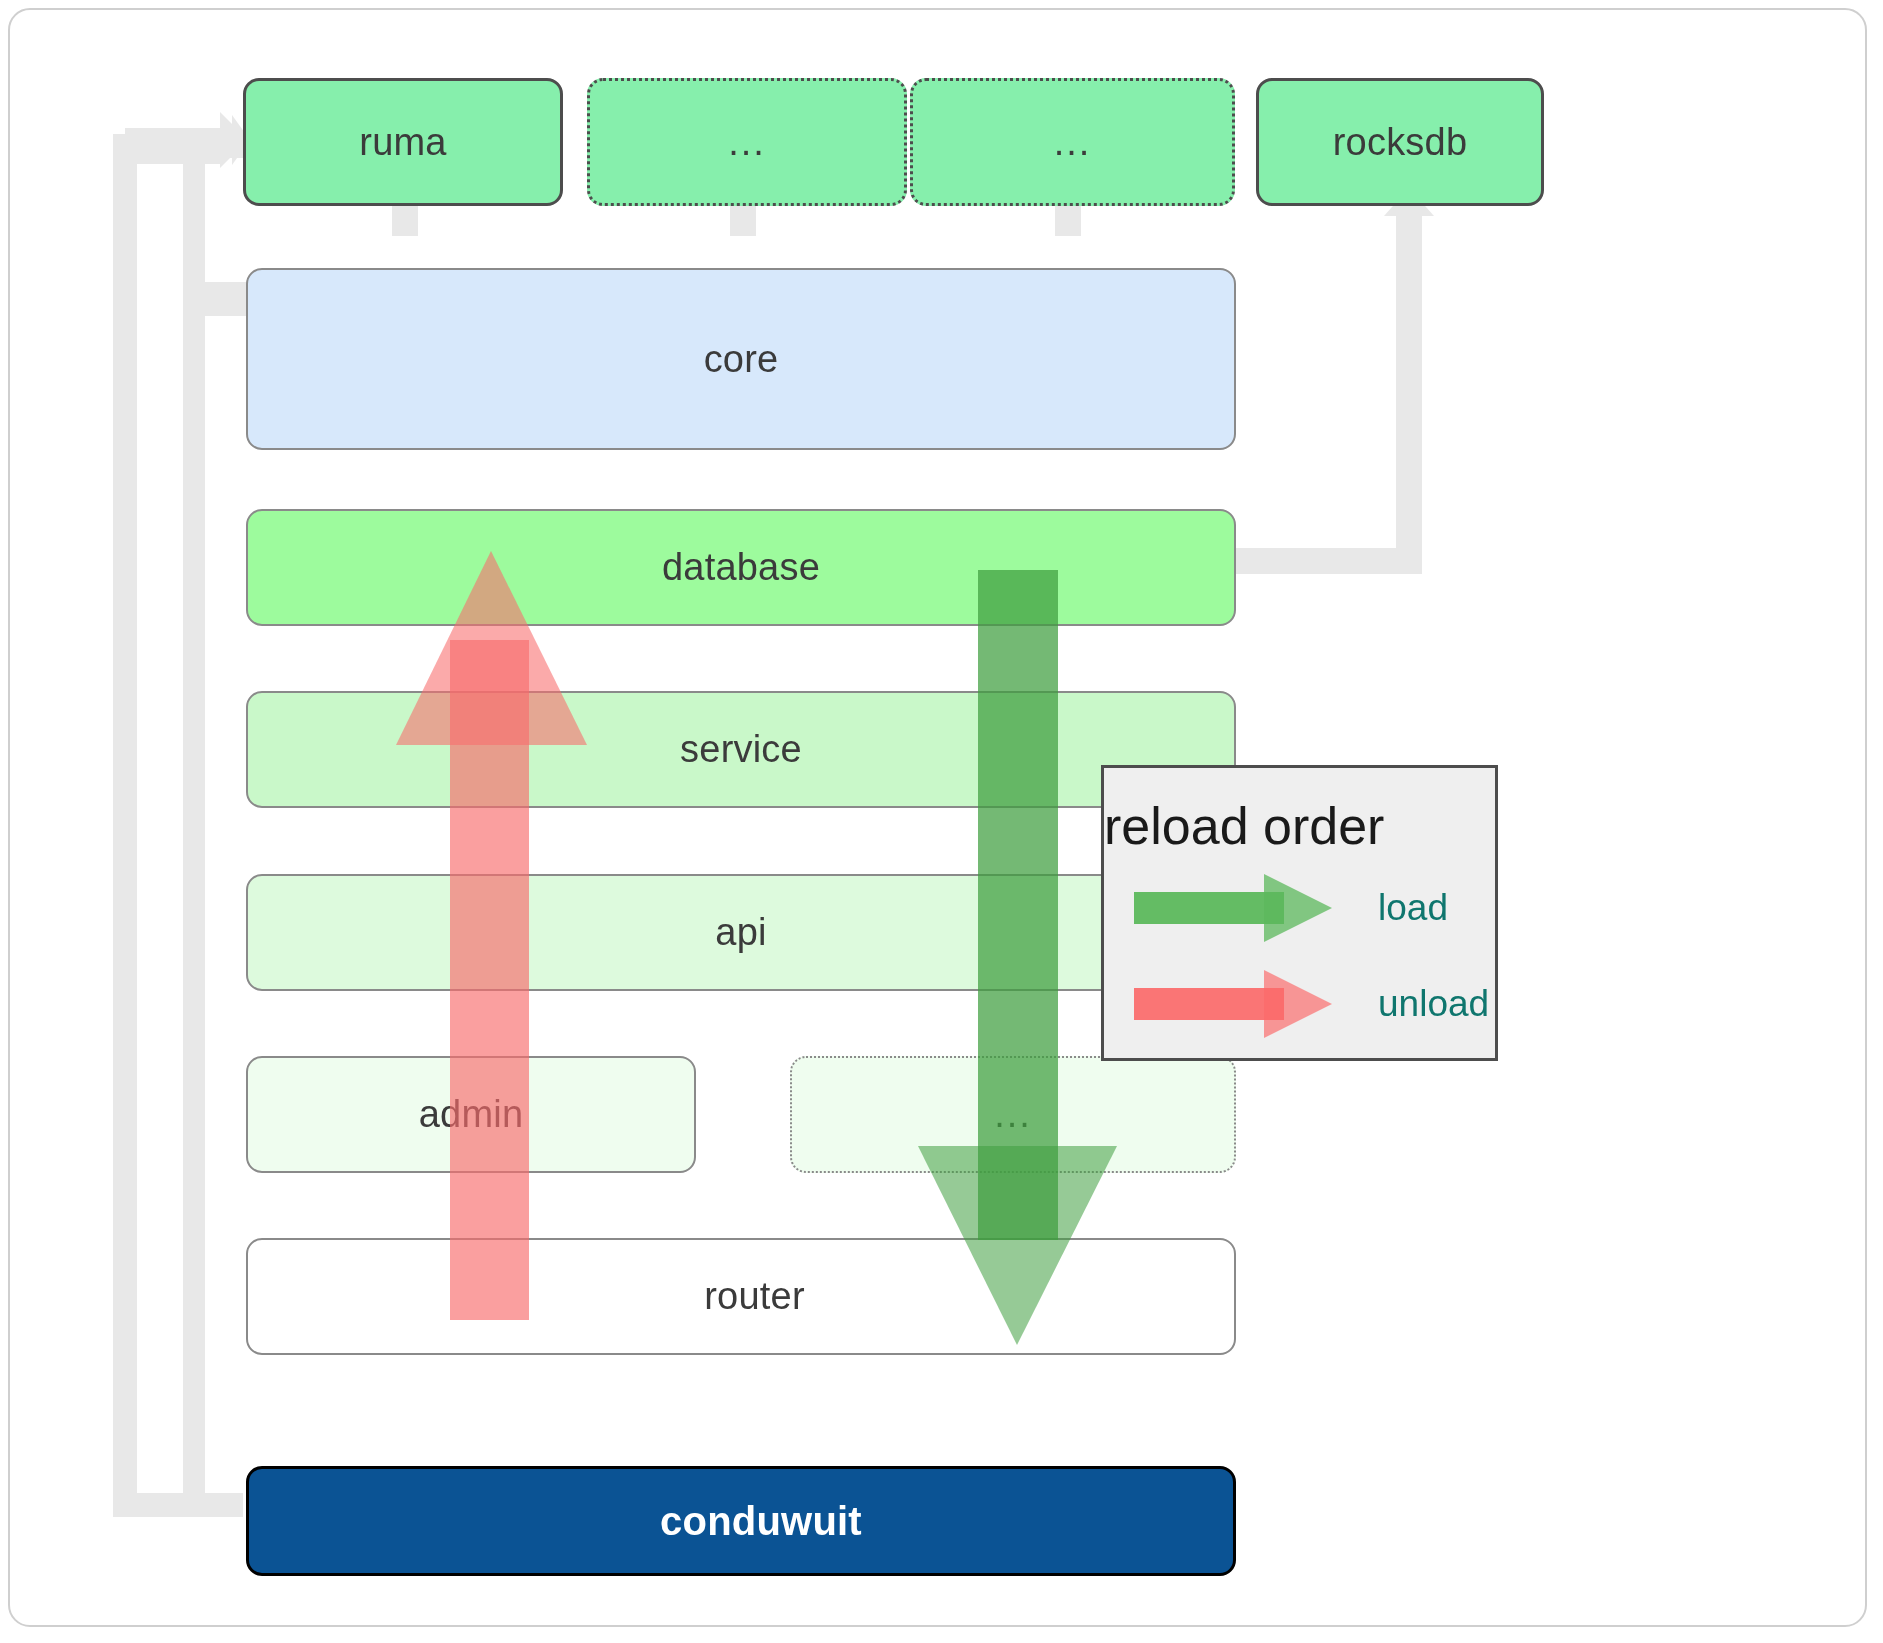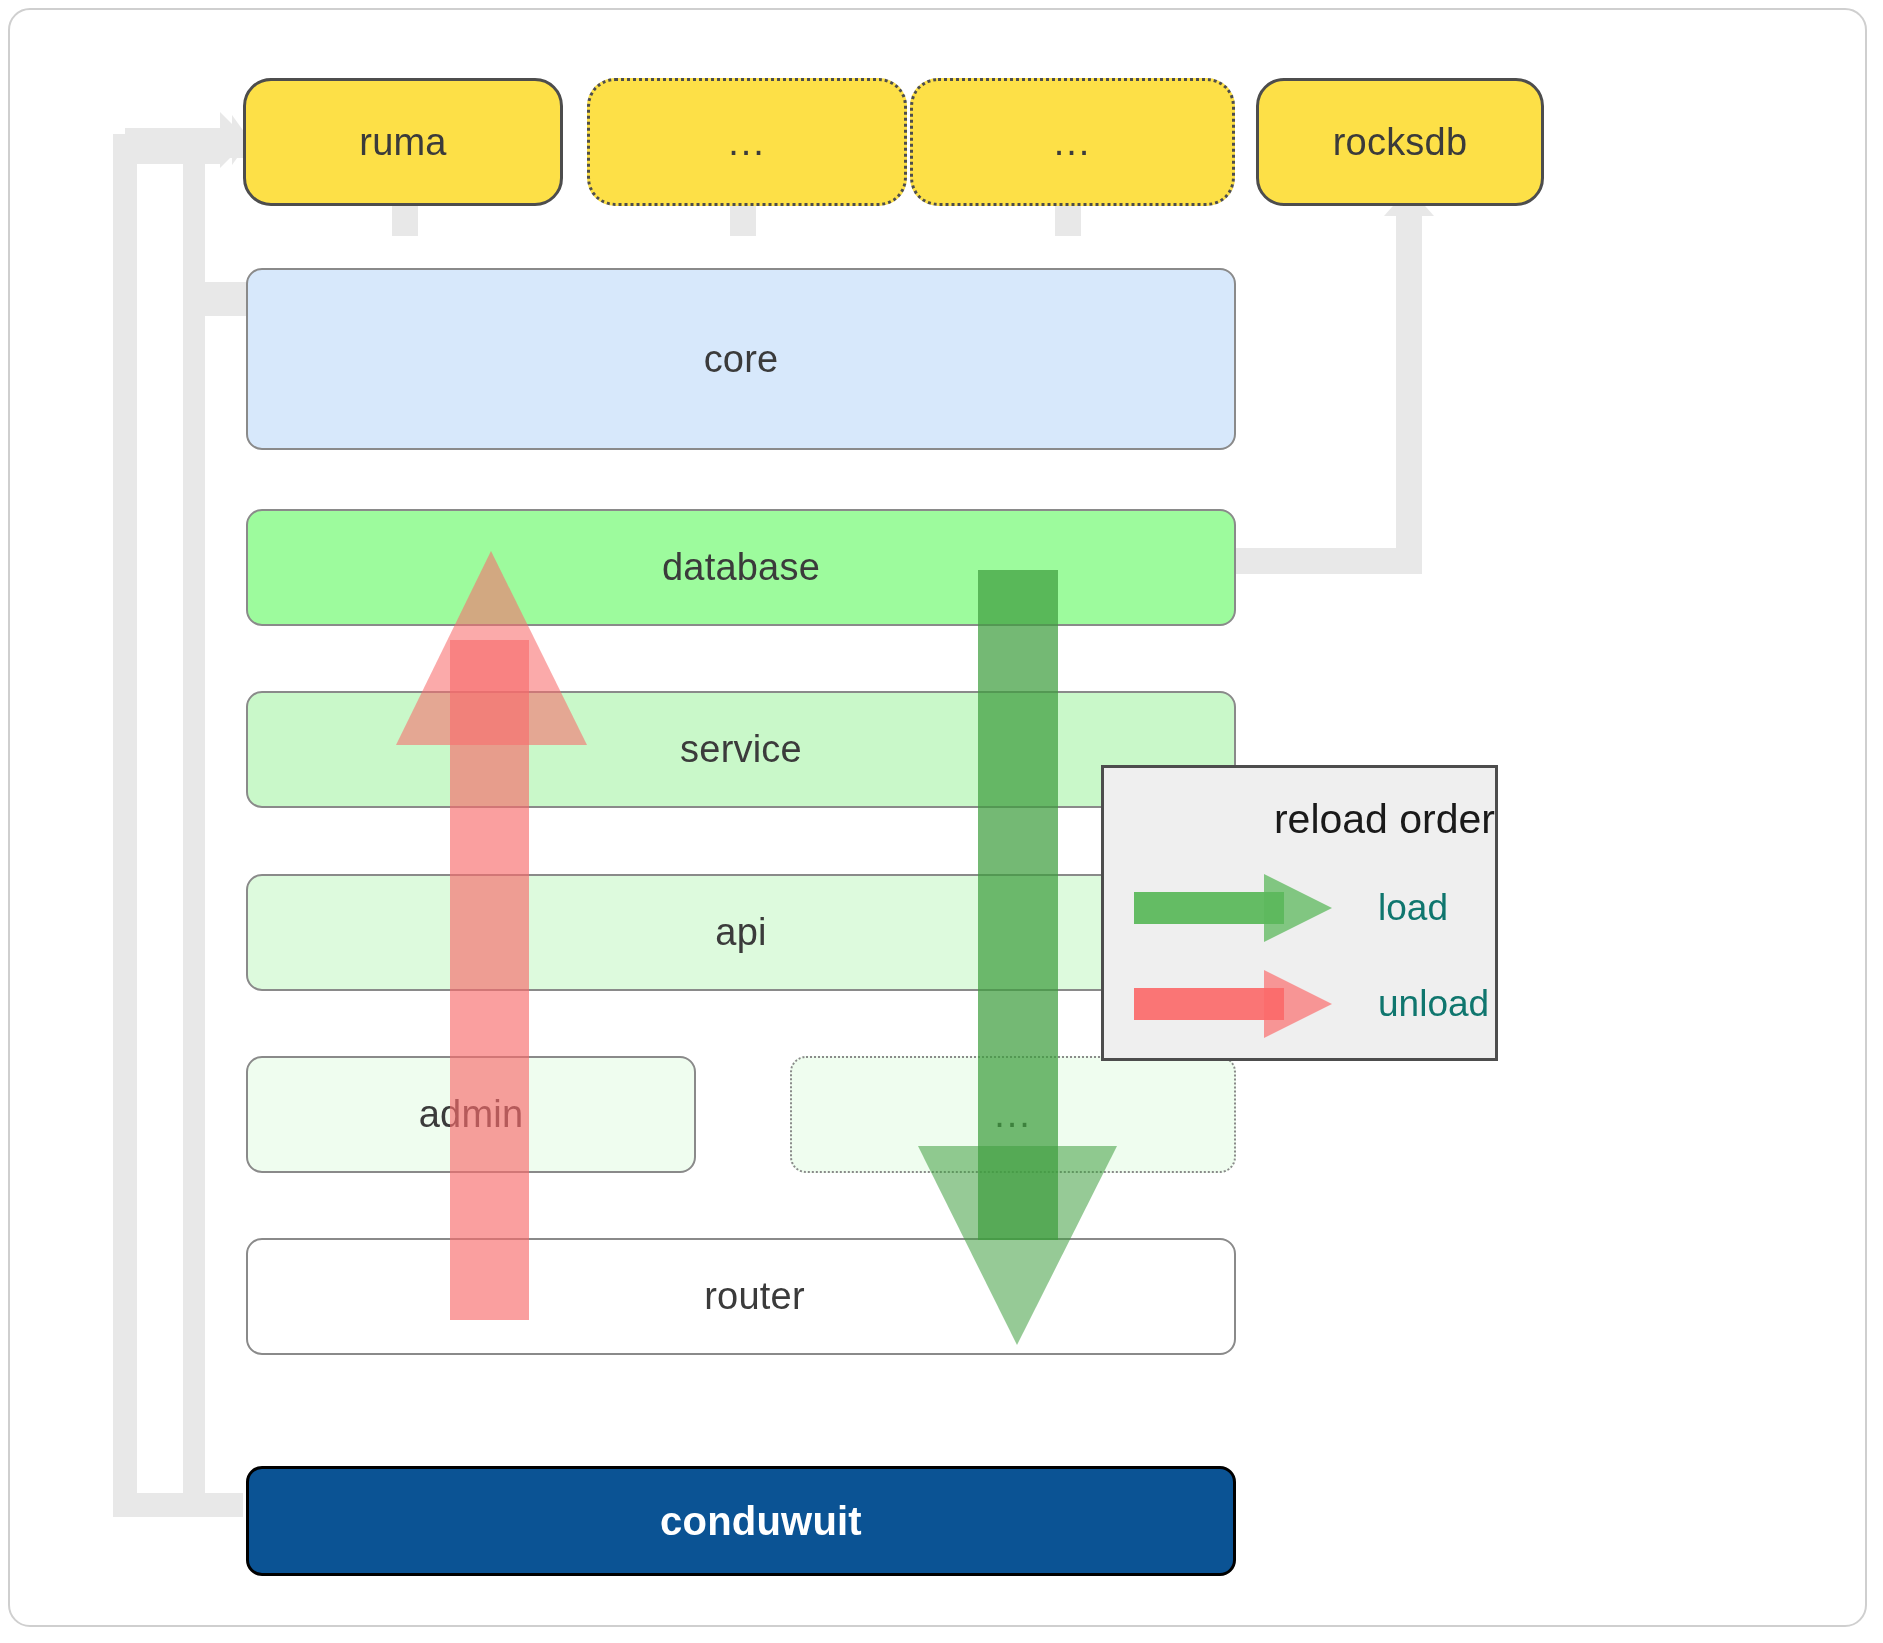--- a/index.html
+++ b/index.html
@@ -42,23 +42,23 @@
     border-radius: 14px;
     color: #3b3b3b;
     font-size: 38px;
     letter-spacing: .2px;
     z-index: 3;
   }
   .node .lbl { pointer-events: none; }
 
   
   .dep {
-    background: #fde047;
+    background: #86efac;
     border: 3px solid #4d4d4d;
-    border-radius: 28px;
+    border-radius: 16px;
   }
   .dep.dotted {
     border: 3px dotted #4d4d4d;
   }
 
   
   .layer {
     border: 2px solid #8a8a8a;
     border-radius: 16px;
   }
@@ -104,22 +104,22 @@
     height: 296px;
     background: #efefef;
     border: 3px solid #4d4d4d;
     box-sizing: border-box;
     z-index: 6;
   }
   #legend .title {
     position: absolute;
     left: 0; right: 0;
     top: 28px;
-    text-align: right;
-    font-size: 41px;
+    text-align: left;
+    font-size: 52px;
     color: #1a1a1a;
   }
   .leg-row {
     position: absolute;
     left: 0; right: 0;
     height: 80px;
     display: flex;
     align-items: center;
   }
   .leg-row .swatch {

